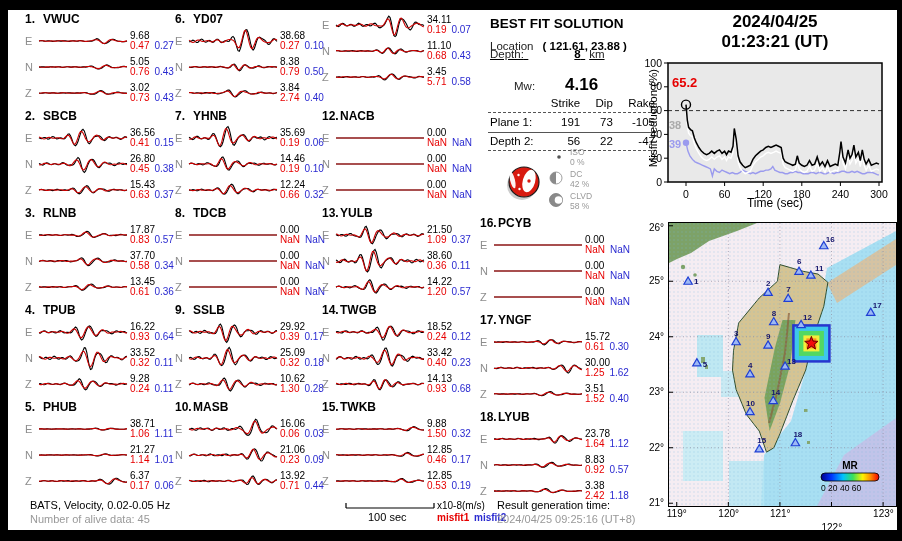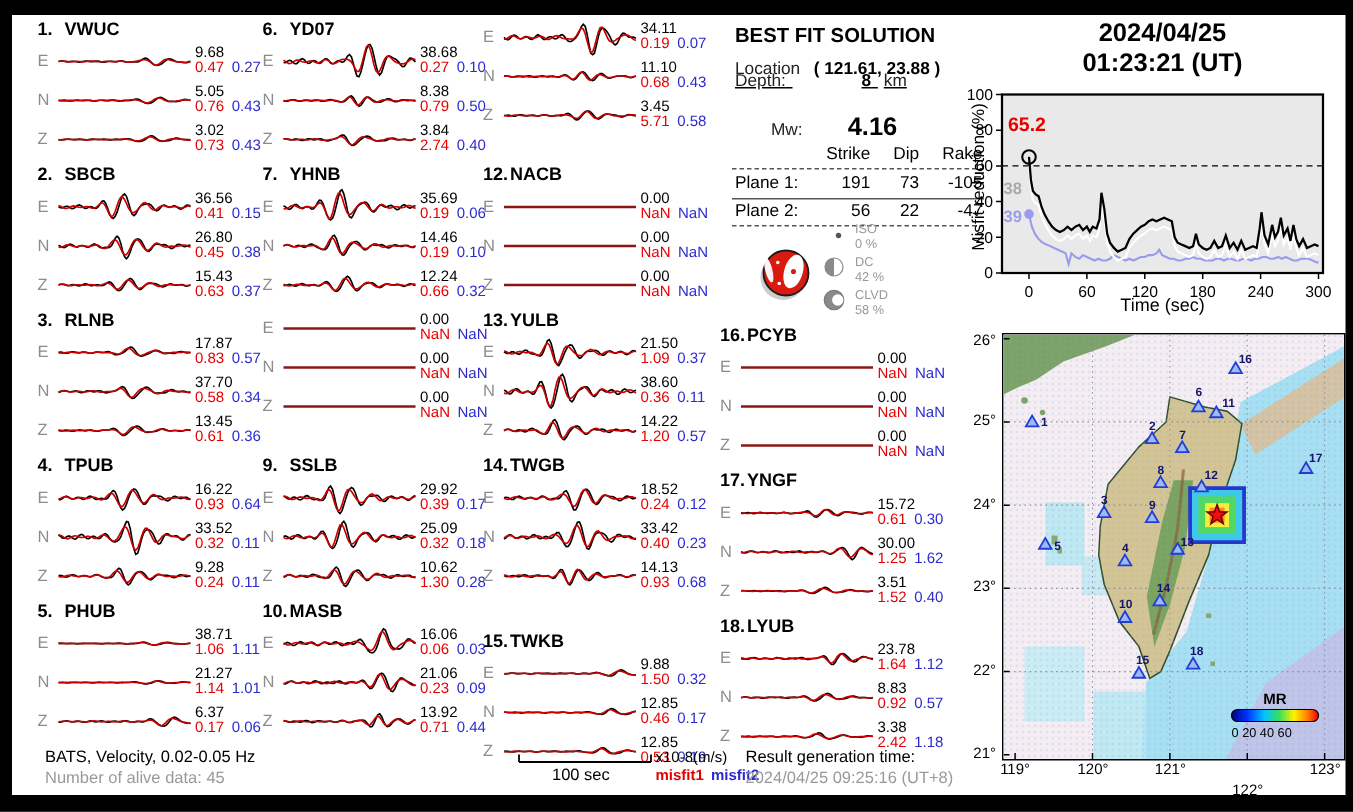--- a/index.html
+++ b/index.html
@@ -296,20 +296,21 @@
             <polyline points="0.0,13.3 1.3,13.3 2.5,13.0 3.8,12.6 5.0,12.8 6.3,13.3 7.5,13.7 8.8,13.6 10.1,13.0 11.3,12.4 12.6,12.1 13.8,12.5 15.1,13.1 16.3,13.5 17.6,13.4 18.9,13.0 20.1,12.8 21.4,13.0 22.6,13.5 23.9,13.6 25.1,13.1 26.4,12.0 27.7,11.0 28.9,10.8 30.2,11.7 31.4,13.4 32.7,15.3 33.9,16.7 35.2,17.2 36.5,16.7 37.7,15.2 39.0,12.8 40.2,10.2 41.5,8.0 42.7,7.2 44.0,8.2 45.3,10.8 46.5,13.8 47.8,16.2 49.0,16.9 50.3,16.1 51.5,14.6 52.8,13.2 54.1,12.3 55.3,11.9 56.6,11.7 57.8,11.5 59.1,11.5 60.3,12.1 61.6,13.2 62.9,14.3 64.1,14.8 65.4,14.4 66.6,13.4 67.9,12.5 69.1,12.2 70.4,12.5 71.7,12.9 72.9,13.1 74.2,12.8 75.4,12.5 76.7,12.6 77.9,13.2 79.2,13.7 80.5,13.9 81.7,13.4 83.0,12.7 84.2,12.2 85.5,12.4 86.7,12.9 88.0,13.3" fill="none" stroke="#000000" stroke-width="1.1"></polyline>
             <polyline points="0.0,12.6 1.3,13.0 2.5,13.4 3.8,13.6 5.0,13.5 6.3,13.2 7.5,12.8 8.8,12.6 10.1,12.6 11.3,12.8 12.6,13.1 13.8,13.2 15.1,13.2 16.3,13.0 17.6,12.9 18.9,12.9 20.1,13.1 21.4,13.3 22.6,13.4 23.9,13.2 25.1,12.6 26.4,12.0 27.7,11.6 28.9,11.8 30.2,12.7 31.4,14.1 32.7,15.7 33.9,16.6 35.2,16.4 36.5,14.9 37.7,12.7 39.0,10.3 40.2,8.8 41.5,8.6 42.7,9.6 44.0,11.4 45.3,13.4 46.5,14.8 47.8,15.5 49.0,15.6 50.3,15.0 51.5,14.1 52.8,13.1 54.1,12.0 55.3,11.3 56.6,11.2 57.8,11.5 59.1,12.4 60.3,13.4 61.6,14.1 62.9,14.4 64.1,14.1 65.4,13.5 66.6,12.8 67.9,12.4 69.1,12.4 70.4,12.6 71.7,12.9 72.9,13.1 74.2,13.1 75.4,13.0 76.7,12.9 77.9,12.9 79.2,13.1 80.5,13.3 81.7,13.4 83.0,13.2 84.2,12.9 85.5,12.5 86.7,12.4 88.0,12.6" fill="none" stroke="#cc0000" stroke-width="1.1"></polyline>
           </svg>
           <div class="nums">
             <div class="amp">12.24</div>
             <div><span class="m1">0.66</span><span class="m2">0.32</span></div>
           </div>
         </div>
       </div>
       <div class="station" style="left: 175px; top: 206px;">
+        <div class="st-header"><span class="st-num">8.</span><span>TDCB</span></div>
         <div class="comp-row">
           <div class="comp-label">E</div>
           <svg class="trace" viewBox="0 0 88 26">
             <polyline points="0,13 88,13" fill="none" stroke="#8b1515" stroke-width="1.6"></polyline>
           </svg>
           <div class="nums">
             <div class="amp">0.00</div>
             <div><span class="m1">NaN</span><span class="m2">NaN</span></div>
           </div>
         </div>
@@ -539,21 +540,21 @@
           <svg class="trace" viewBox="0 0 88 26">
             <polyline points="0.0,12.7 1.3,13.3 2.5,13.5 3.8,13.2 5.0,12.8 6.3,12.7 7.5,13.0 8.8,13.4 10.1,13.5 11.3,13.1 12.6,12.4 13.8,12.2 15.1,12.5 16.3,13.2 17.6,13.8 18.9,13.8 20.1,13.2 21.4,12.6 22.6,12.4 23.9,12.6 25.1,13.0 26.4,13.2 27.7,13.0 28.9,12.8 30.2,13.2 31.4,14.0 32.7,14.6 33.9,14.2 35.2,12.6 36.5,10.2 37.7,8.7 39.0,9.0 40.2,11.6 41.5,15.2 42.7,18.1 44.0,18.9 45.3,17.3 46.5,14.2 47.8,11.2 49.0,9.3 50.3,8.9 51.5,9.8 52.8,11.5 54.1,13.4 55.3,15.1 56.6,16.0 57.8,15.6 59.1,14.1 60.3,12.2 61.6,10.9 62.9,10.8 64.1,11.7 65.4,13.1 66.6,13.9 67.9,14.1 69.1,13.6 70.4,13.2 71.7,13.1 72.9,13.1 74.2,13.0 75.4,12.6 76.7,12.2 77.9,12.2 79.2,12.8 80.5,13.5 81.7,14.0 83.0,13.7 84.2,13.0 85.5,12.3 86.7,12.2 88.0,12.7" fill="none" stroke="#000000" stroke-width="1.1"></polyline>
             <polyline points="0.0,12.4 1.3,12.6 2.5,13.0 3.8,13.5 5.0,13.6 6.3,13.5 7.5,13.1 8.8,12.6 10.1,12.4 11.3,12.5 12.6,12.9 13.8,13.2 15.1,13.4 16.3,13.4 17.6,13.1 18.9,12.9 20.1,12.7 21.4,12.8 22.6,13.0 23.9,13.1 25.1,13.1 26.4,12.9 27.7,12.9 28.9,13.0 30.2,13.4 31.4,13.8 32.7,13.8 33.9,13.2 35.2,11.9 36.5,10.6 37.7,10.0 39.0,10.9 40.2,13.2 41.5,15.9 42.7,17.7 44.0,17.6 45.3,15.5 46.5,12.4 47.8,9.7 49.0,8.6 50.3,9.4 51.5,11.4 52.8,13.7 54.1,15.3 55.3,15.6 56.6,14.9 57.8,13.6 59.1,12.4 60.3,11.7 61.6,11.6 62.9,12.1 64.1,12.8 65.4,13.3 66.6,13.6 67.9,13.6 69.1,13.4 70.4,13.3 71.7,13.1 72.9,12.9 74.2,12.8 75.4,12.6 76.7,12.6 77.9,12.7 79.2,12.9 80.5,13.3 81.7,13.5 83.0,13.5 84.2,13.3 85.5,12.8 86.7,12.5 88.0,12.4" fill="none" stroke="#cc0000" stroke-width="1.1"></polyline>
           </svg>
           <div class="nums">
             <div class="amp">14.13</div>
             <div><span class="m1">0.93</span><span class="m2">0.68</span></div>
           </div>
         </div>
       </div>
-      <div class="station" style="left: 322px; top: 400px; margin-top: 20px;">
+      <div class="station" style="left: 322px; top: 400px;">
         <div class="st-header"><span class="st-num">15.</span><span>TWKB</span></div>
         <div class="comp-row">
           <div class="comp-label">E</div>
           <svg class="trace" viewBox="0 0 88 26">
             <polyline points="0.0,13.2 1.3,13.3 2.5,13.2 3.8,12.9 5.0,12.7 6.3,12.7 7.5,12.9 8.8,13.1 10.1,13.1 11.3,13.0 12.6,12.8 13.8,12.8 15.1,13.0 16.3,13.3 17.6,13.4 18.9,13.2 20.1,12.9 21.4,12.8 22.6,12.8 23.9,13.0 25.1,13.1 26.4,13.1 27.7,12.9 28.9,12.7 30.2,12.8 31.4,13.1 32.7,13.3 33.9,13.3 35.2,13.2 36.5,12.9 37.7,12.8 39.0,12.9 40.2,13.1 41.5,13.1 42.7,13.0 44.0,12.8 45.3,12.7 46.5,12.8 47.8,13.1 49.0,13.3 50.3,13.3 51.5,13.1 52.8,12.9 54.1,12.9 55.3,13.1 56.6,13.2 57.8,13.1 59.1,12.8 60.3,12.5 61.6,12.3 62.9,12.5 64.1,12.8 65.4,13.3 66.6,13.6 67.9,14.0 69.1,14.4 70.4,14.6 71.7,14.6 72.9,14.2 74.2,13.2 75.4,11.9 76.7,11.0 77.9,10.6 79.2,10.9 80.5,11.7 81.7,12.5 83.0,13.1 84.2,13.5 85.5,13.8 86.7,14.0 88.0,14.1" fill="none" stroke="#000000" stroke-width="1.1"></polyline>
             <polyline points="0.0,13.2 1.3,13.1 2.5,13.0 3.8,12.8 5.0,12.8 6.3,12.8 7.5,13.0 8.8,13.1 10.1,13.1 11.3,13.1 12.6,13.0 13.8,12.9 15.1,13.0 16.3,13.1 17.6,13.2 18.9,13.2 20.1,13.1 21.4,13.0 22.6,12.8 23.9,12.7 25.1,12.8 26.4,12.9 27.7,13.1 28.9,13.2 30.2,13.2 31.4,13.1 32.7,13.0 33.9,12.9 35.2,13.0 36.5,13.1 37.7,13.1 39.0,13.1 40.2,13.0 41.5,12.9 42.7,12.8 44.0,12.8 45.3,12.9 46.5,13.0 47.8,13.2 49.0,13.2 50.3,13.2 51.5,13.0 52.8,12.9 54.1,12.9 55.3,12.9 56.6,13.0 57.8,13.0 59.1,12.9 60.3,12.8 61.6,12.6 62.9,12.6 64.1,12.9 65.4,13.3 66.6,13.8 67.9,14.2 69.1,14.4 70.4,14.2 71.7,13.6 72.9,12.8 74.2,12.1 75.4,11.5 76.7,11.3 77.9,11.4 79.2,11.8 80.5,12.3 81.7,12.9 83.0,13.4 84.2,13.8 85.5,14.0 86.7,14.0 88.0,13.8" fill="none" stroke="#cc0000" stroke-width="1.1"></polyline>
           </svg>
           <div class="nums">
             <div class="amp">9.88</div>
             <div><span class="m1">1.50</span><span class="m2">0.32</span></div>
@@ -712,21 +713,21 @@
     </div>
     <div class="abs dashline" style="left:-2px;top:96px;width:168px;"></div>
     <div class="abs bf-row" style="left:0;top:100px;width:165px;">
       <span class="bf-c0">Plane 1:</span>
       <span class="bf-c1">191</span>
       <span class="bf-c2">73</span>
       <span class="bf-c3">-105</span>
     </div>
     <div class="abs solidline" style="left:-2px;top:116px;width:168px;"></div>
     <div class="abs bf-row" style="left:0;top:119px;width:165px;">
-      <span class="bf-c0">Plane 2:</span>
+      <span class="bf-c0">Depth 2:</span>
       <span class="bf-c1">56</span>
       <span class="bf-c2">22</span>
       <span class="bf-c3">-47</span>
     </div>
     <div class="abs dashline" style="left:-2px;top:134px;width:168px;"></div>
   </div>
 
   <svg class="abs" style="left:500px;top:160px;" width="48" height="48" viewBox="0 0 48 48">
     <circle cx="22" cy="25" r="15" fill="#999" opacity="0.5"></circle>
     <circle cx="24" cy="22" r="15" fill="#d81a10" stroke="#1a1a1a" stroke-width="1.2"></circle>

